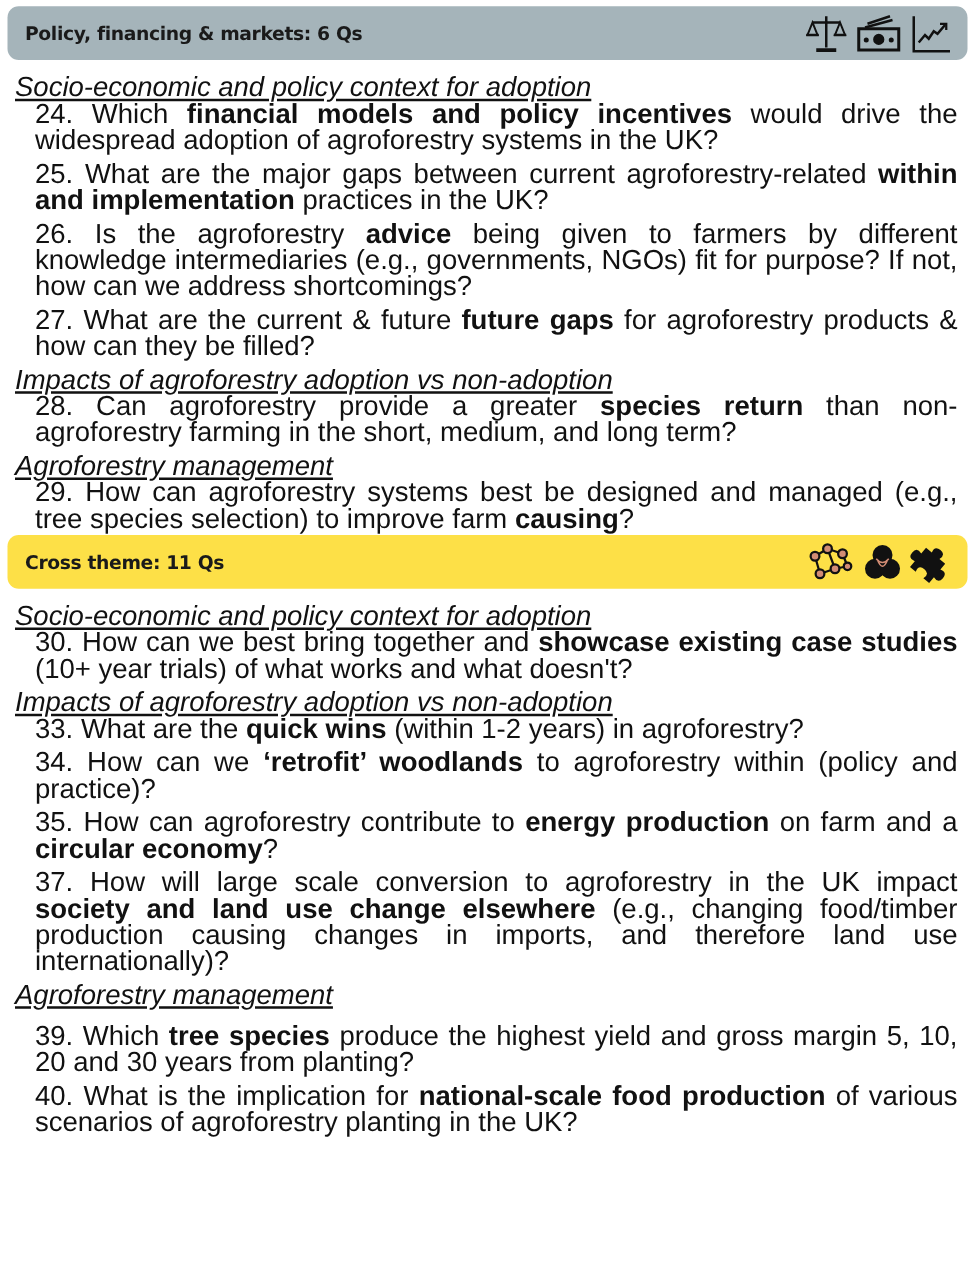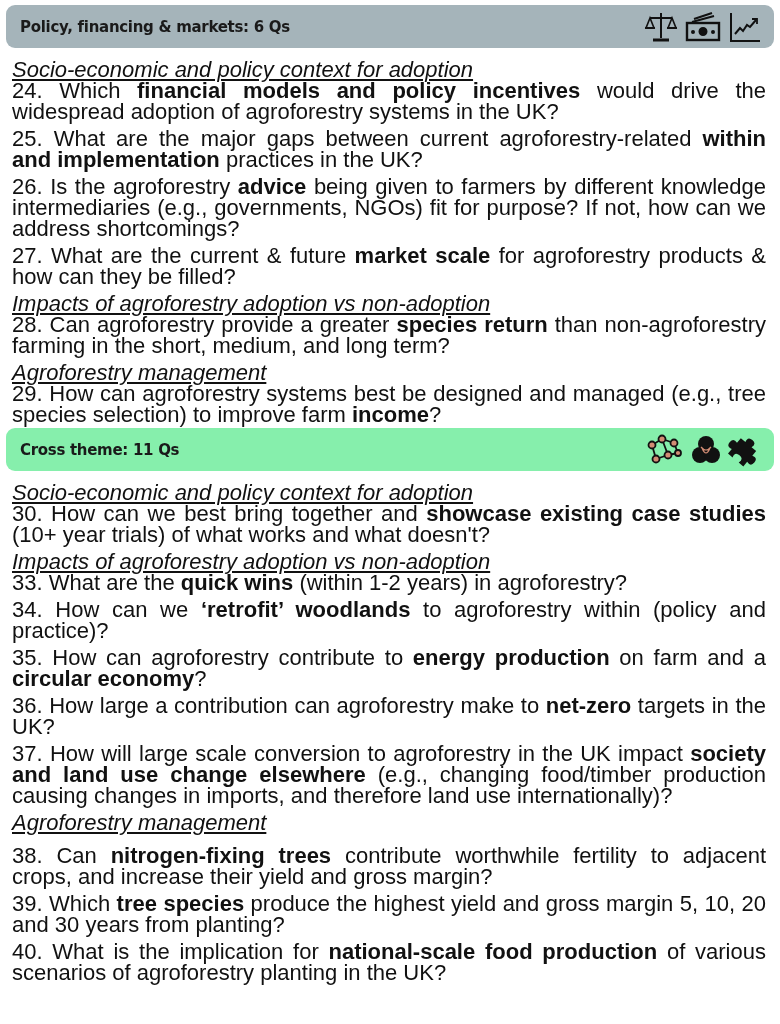--- a/index.html
+++ b/index.html
@@ -20,21 +20,21 @@
   .banner-icons { display: flex; align-items: center; gap: 6px; }
   .banner-icons svg { display: block; }
   .section {
     position: absolute; left: 12px; right: 14px;
     font-size: 22px; line-height: 21px;
   }
   .subhead {
     font-style: italic; text-decoration: underline;
     text-underline-offset: 2px; margin: 0;
   }
-  .q { margin: 0 0 6px 0; text-align: justify; }
+  .q { margin: 0 0 6px 16px; text-align: justify; }
   .q b { font-weight: bold; }
 </style>
 </head>
 <body>
 
 <div class="banner" id="banner-0" style="top: 5px; background: rgb(165, 180, 186);">
   <span class="banner-title">Policy, financing &amp; markets: 6 Qs</span>
   <span class="banner-icons">
     <svg width="34" height="34" viewBox="0 0 34 34" fill="none" stroke="#111" stroke-width="2">
       <line x1="17" y1="3" x2="17" y2="28"></line>
@@ -59,28 +59,28 @@
       <polyline points="24,9 29,9 29,14" stroke-width="1.8"></polyline>
     </svg>
   </span>
 </div>
 
 <div class="section" id="section-0" style="top:59px;">
     <p class="subhead">Socio-economic and policy context for adoption</p>
     <p class="q"><span>24.</span><span> Which </span><b>financial models and policy incentives</b><span> would drive the widespread adoption of agroforestry systems in the UK?</span></p>
     <p class="q"><span>25.</span><span> What are the major gaps between current agroforestry-related </span><b>within and implementation</b><span> practices in the UK?</span></p>
     <p class="q"><span>26.</span><span> Is the agroforestry </span><b>advice</b><span> being given to farmers by different knowledge intermediaries (e.g., governments, NGOs) fit for purpose? If not, how can we address shortcomings?</span></p>
-    <p class="q"><span>27.</span><span> What are the current &amp; future </span><b>market scale</b><span> for agroforestry products &amp; how can they be filled?</span></p>
+    <p class="q"><span>27.</span><span> What are the current &amp; future </span><b>future gaps</b><span> for agroforestry products &amp; how can they be filled?</span></p>
     <p class="subhead">Impacts of agroforestry adoption vs non-adoption</p>
     <p class="q"><span>28.</span><span> Can agroforestry provide a greater </span><b>species return</b><span> than non-agroforestry farming in the short, medium, and long term?</span></p>
     <p class="subhead">Agroforestry management</p>
-    <p class="q"><span>29.</span><span> How can agroforestry systems best be designed and managed (e.g., tree species selection) to improve farm </span><b>income</b><span>?</span></p>
+    <p class="q"><span>29.</span><span> How can agroforestry systems best be designed and managed (e.g., tree species selection) to improve farm </span><b>causing</b><span>?</span></p>
   </div>
 
-<div class="banner" id="banner-1" style="top: 428px; background: #86efac; gap: 20px;">
+<div class="banner" id="banner-1" style="top: 428px; background: #fde047; gap: 20px;">
   <span class="banner-title">Cross theme: 11 Qs</span>
   <span class="banner-icons">
     <svg width="40" height="34" viewBox="0 0 40 34" fill="none" stroke="#111" stroke-width="1.8">
       <line x1="8" y1="12" x2="18" y2="6"></line>
         <line x1="18" y1="6" x2="30" y2="10"></line>
       <line x1="30" y1="10" x2="34" y2="20"></line>
         <line x1="8" y1="12" x2="12" y2="26"></line>
       <line x1="12" y1="26" x2="24" y2="22"></line>
         <line x1="24" y1="22" x2="34" y2="20"></line>
       <line x1="18" y1="6" x2="24" y2="22"></line>
@@ -103,19 +103,17 @@
   </span>
 </div>
 
 <div class="section" id="section-1" style="top:482px;">
     <p class="subhead">Socio-economic and policy context for adoption</p>
     <p class="q"><span>30.</span><span> How can we best bring together and </span><b>showcase existing case studies</b><span> (10+ year trials) of what works and what doesn't?</span></p>
     <p class="subhead">Impacts of agroforestry adoption vs non-adoption</p>
     <p class="q"><span>33.</span><span> What are the </span><b>quick wins</b><span> (within 1-2 years) in agroforestry?</span></p>
     <p class="q"><span>34.</span><span> How can we </span><b>‘retrofit’ woodlands</b><span> to agroforestry within (policy and practice)?</span></p>
     <p class="q"><span>35.</span><span> How can agroforestry contribute to </span><b>energy production</b><span> on farm and a </span><b>circular economy</b><span>?</span></p>
-    <p class="q"><span>36.</span><span> How large a contribution can agroforestry make to </span><b>net-zero</b><span> targets in the UK?</span></p>
     <p class="q"><span>37.</span><span> How will large scale conversion to agroforestry in the UK impact </span><b>society and land use change elsewhere</b><span> (e.g., changing food/timber production causing changes in imports, and therefore land use internationally)?</span></p>
     <p class="subhead" style="margin-bottom: 12px;">Agroforestry management</p>
-    <p class="q"><span>38.</span><span> Can </span><b>nitrogen-fixing trees</b><span> contribute worthwhile fertility to adjacent crops, and increase their yield and gross margin?</span></p>
     <p class="q"><span>39.</span><span> Which </span><b>tree species</b><span> produce the highest yield and gross margin 5, 10, 20 and 30 years from planting?</span></p>
     <p class="q"><span>40.</span><span> What is the implication for </span><b>national-scale food production</b><span> of various scenarios of agroforestry planting in the UK?</span></p>
   </div>
 
 </body></html>

